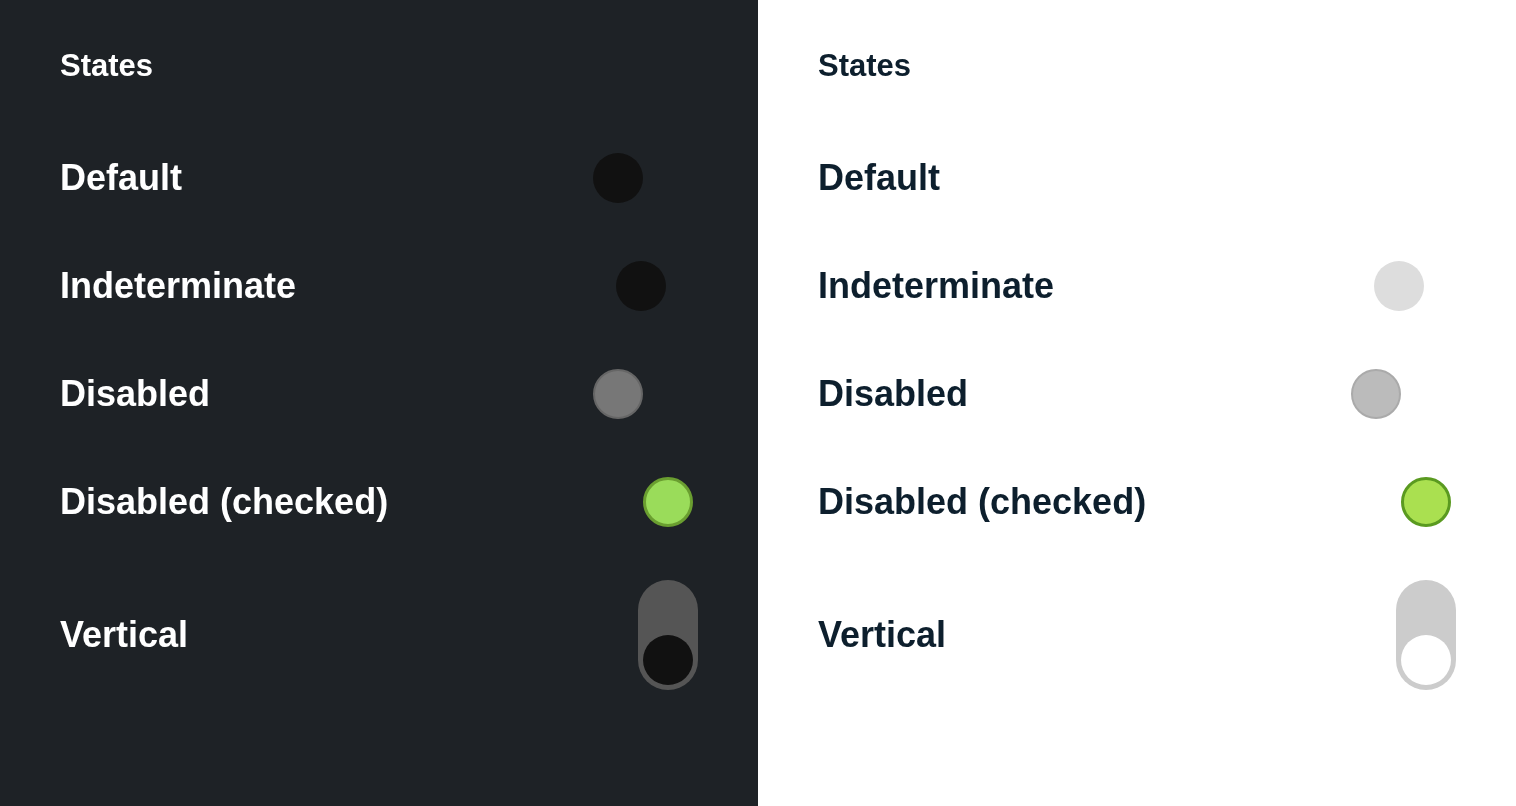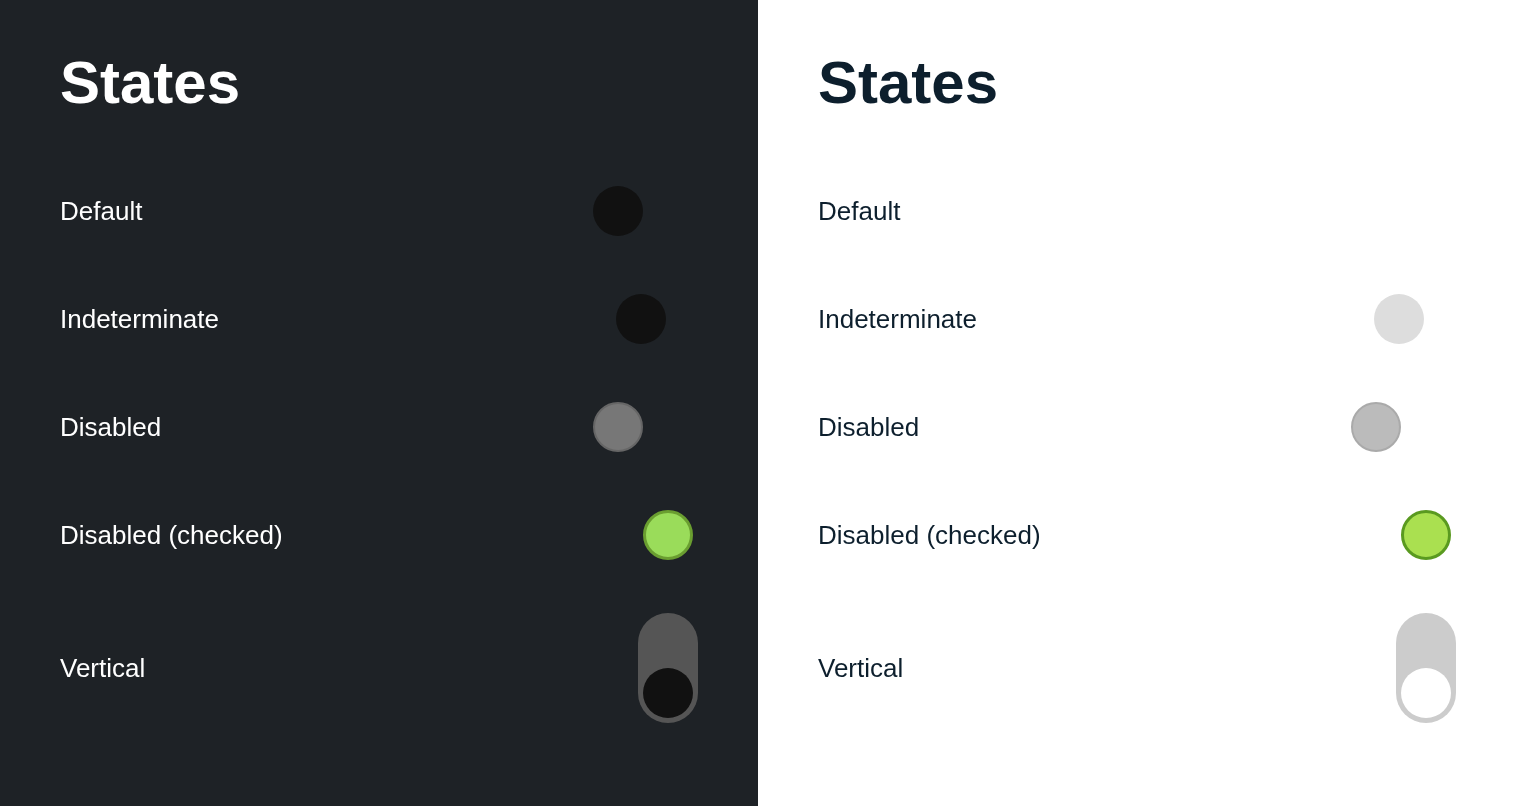--- a/index.html
+++ b/index.html
@@ -21,43 +21,43 @@
 
     .panel-dark {
       background-color: #1e2226;
     }
 
     .panel-light {
       background-color: #ffffff;
     }
 
     .panel-title {
-      font-size: 60px;
+      font-size: 31px;
       font-weight: 800;
       margin-bottom: 40px;
     }
 
     .panel-dark .panel-title {
       color: #ffffff;
     }
 
     .panel-light .panel-title {
       color: #0d1f2d;
     }
 
     .state-row {
       display: flex;
       align-items: center;
       justify-content: space-between;
       padding: 24px 0;
     }
 
     .state-label {
-      font-size: 26px;
-      font-weight: 400;
+      font-size: 36px;
+      font-weight: 700;
     }
 
     .panel-dark .state-label {
       color: #ffffff;
     }
 
     .panel-light .state-label {
       color: #0d1f2d;
     }
 

